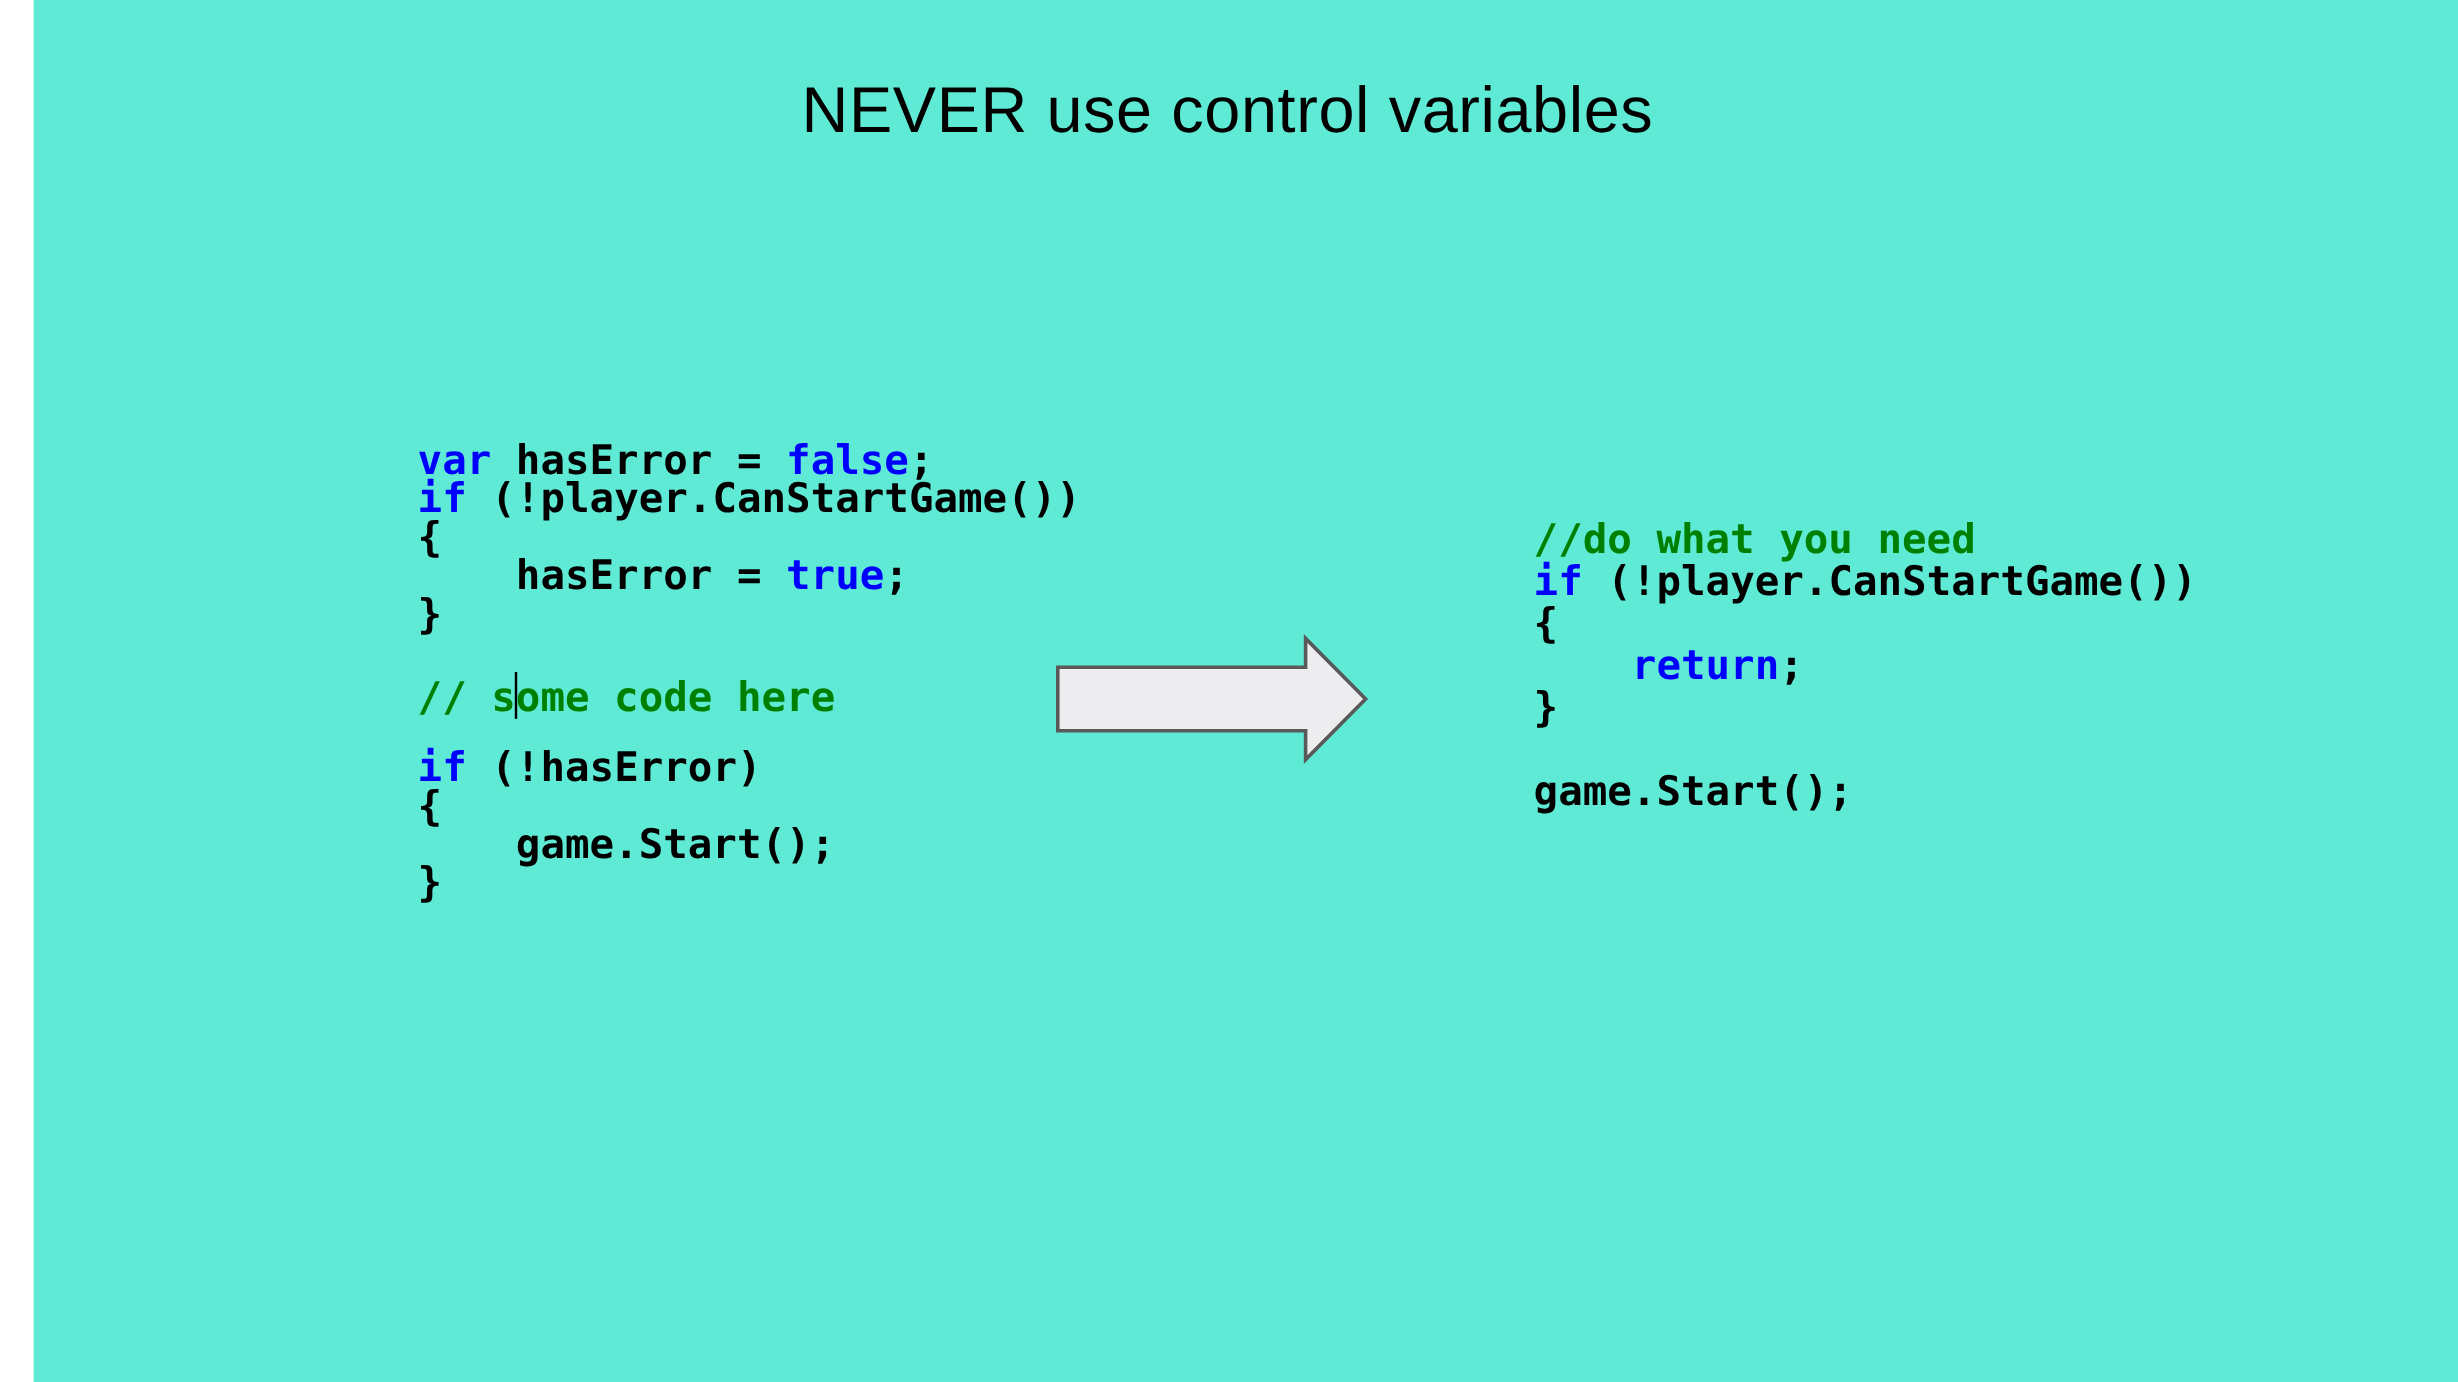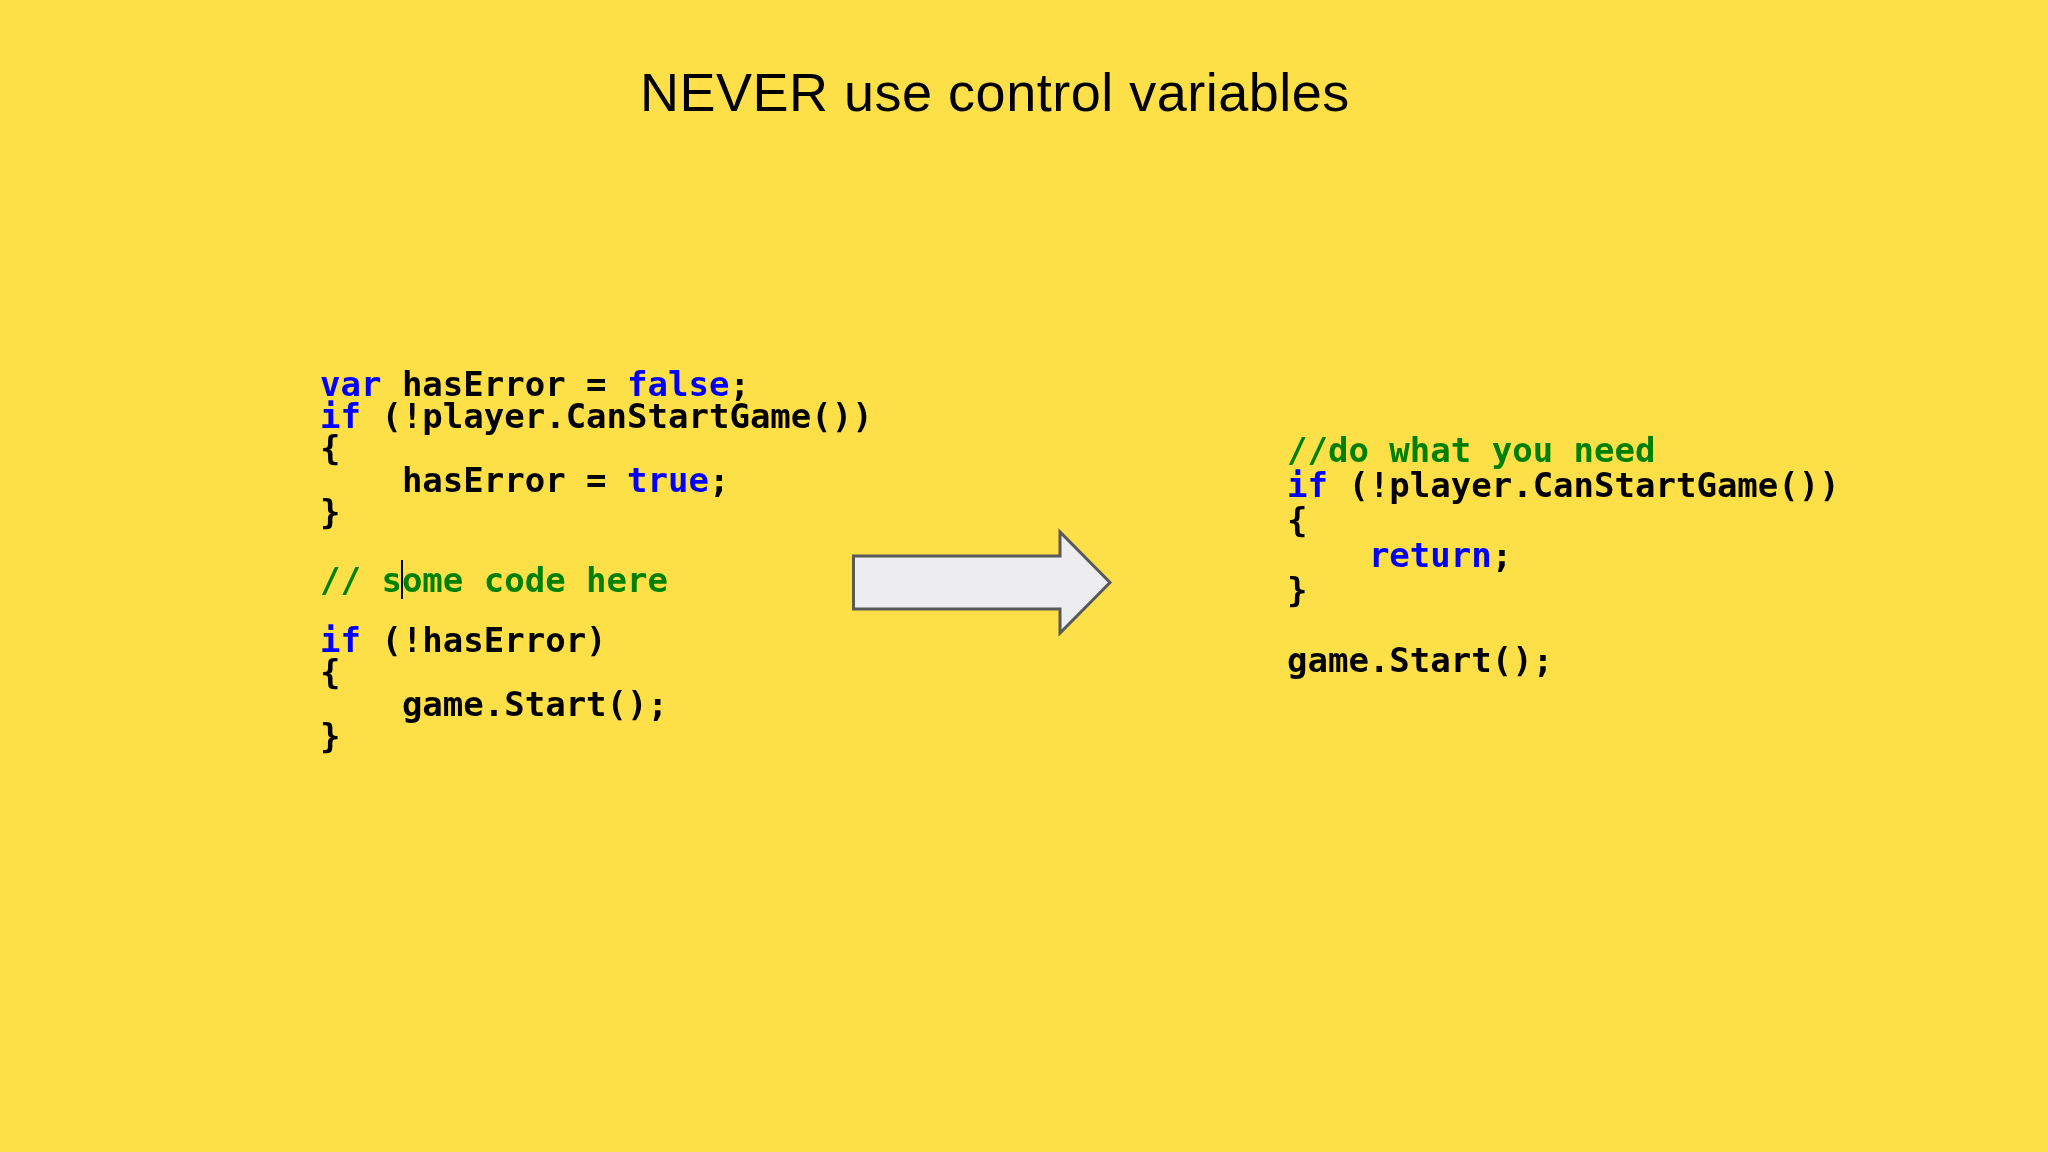--- a/index.html
+++ b/index.html
@@ -10,21 +10,22 @@
     width: 2048px;
     height: 1152px;
     background: #ffffff;
     position: relative;
     overflow: hidden;
     font-family: "Liberation Sans", sans-serif;
   }
   .slide {
     position: absolute;
     inset: 0;
-    background: #fde047;
+    background: #5eead4;
+    margin-left: 28px;
   }
   .slide-title {
     position: absolute;
     left: 640px;
     top: 62px;
     margin: 0;
     font-family: "Liberation Sans", sans-serif;
     font-size: 54px;
     font-weight: 400;
     line-height: 60px;
@@ -40,21 +41,21 @@
     font-weight: bold;
     color: #000000;
     white-space: pre;
   }
   .code-block.before {
     left: 320px;
     top: 368px;
   }
   .code-block.before .code-line { line-height: 32px; height: 32px; }
   .code-block.after {
-    left: 1287px;
+    left: 1250px;
     top: 433px;
   }
   .code-block.after .code-line { line-height: 35px; height: 35px; }
   .tok-keyword { color: var(--kw-color, #0000ff); }
   .tok-comment { color: var(--comment-color, #008000); }
   .tok-plain   { color: var(--plain-color, #000000); }
   .caret {
     display: inline-block;
     width: 2px;
     height: 1.15em;

